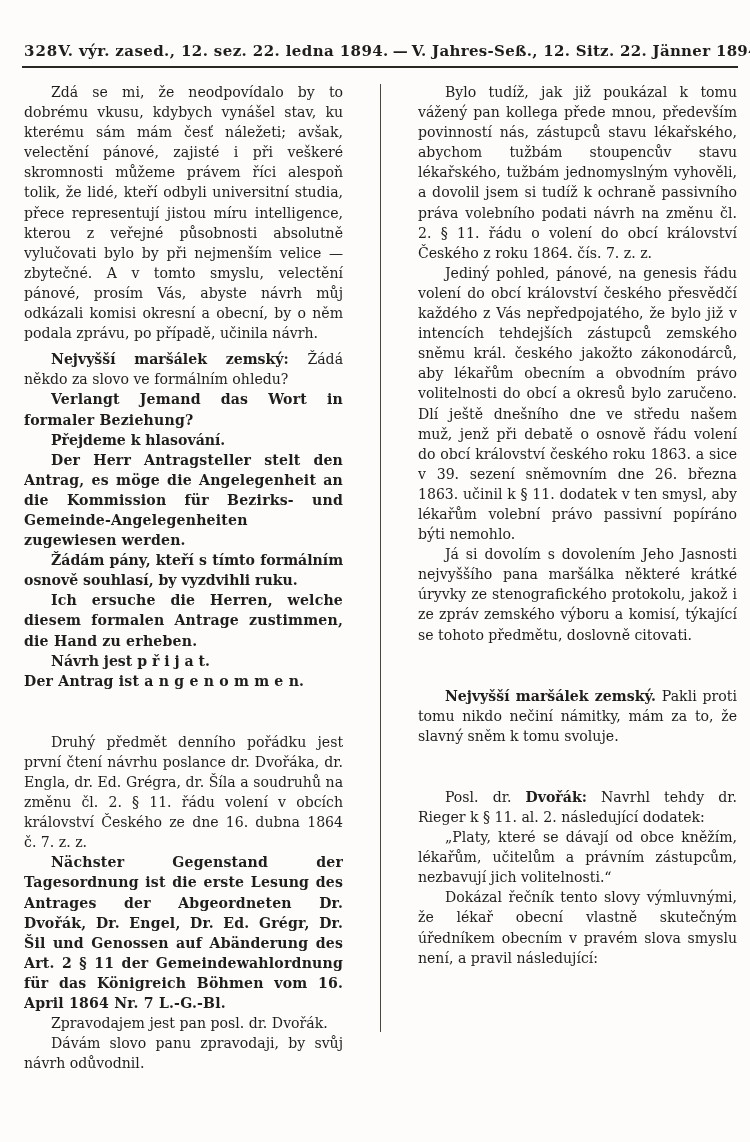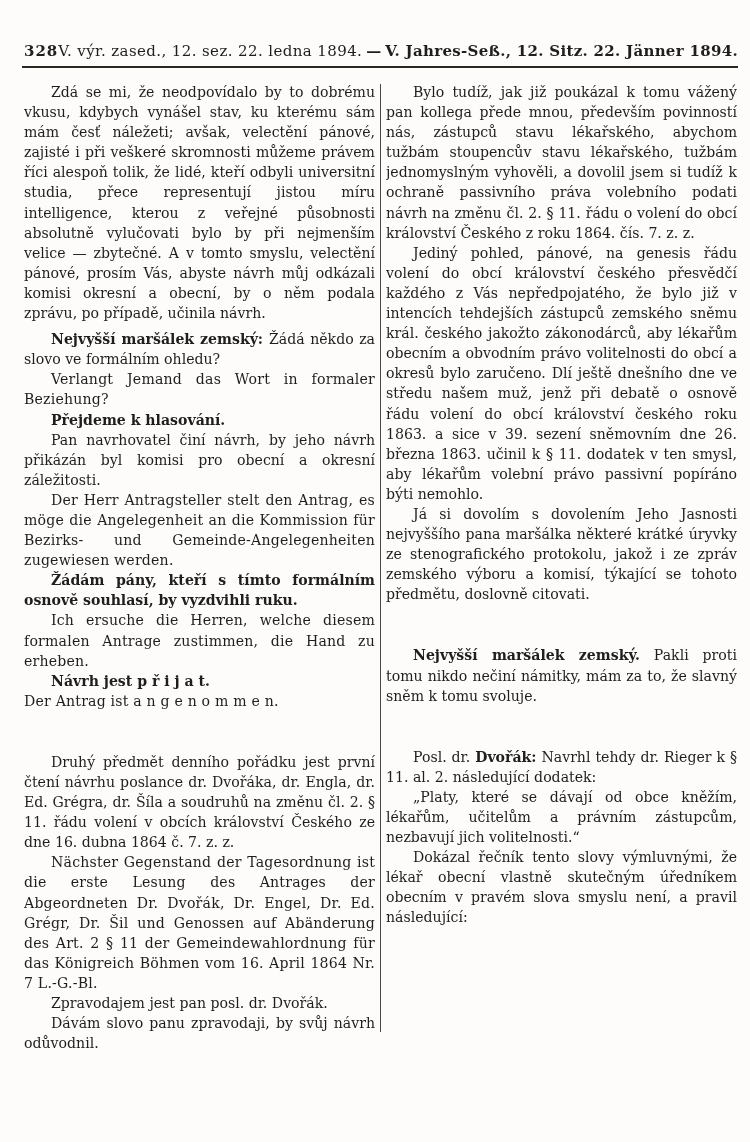--- a/index.html
+++ b/index.html
@@ -17,76 +17,76 @@
   .header {
     position: absolute;
     top: 42px; left: 24px; right: 16px;
     display: flex;
     align-items: flex-start;
     justify-content: space-between;
     font-size: 15px;
     white-space: nowrap;
   }
   .page-number { font-weight: bold; letter-spacing: 1px; }
-  .header-czech { font-weight: normal; letter-spacing: 0.4px; }
+  .header-czech { font-weight: bold; letter-spacing: 0.4px; }
   .header-sep { font-weight: bold; padding: 0 4px; }
   .header-german { font-weight: bold; letter-spacing: 0.3px; }
   .header-rule {
     position: absolute;
     top: 66px; left: 22px; right: 12px;
     border-top: 2px solid #2a2823;
     height: 0;
   }
   
   .columns {
     position: absolute;
     top: 82px; left: 24px; right: 13px; bottom: 55px;
     display: flex;
+    gap: 32px;
   }
   .col {
     width: 351px;
     font-size: 14.1px;
     line-height: 20.1px;
     text-align: justify;
     overflow: hidden;
   }
   .divider {
     width: 1px;
     background: #4a4742;
     margin: 2px 5px 55px 5px;
     align-self: stretch;
   }
   
   .para { margin: 0; }
   .para.indent { text-indent: 27px; }
   .para.gap-sm { margin-top: 6px; }
   .para.gap-lg { margin-top: 41px; }
   .bold { font-weight: bold; }
-  .fraktur { font-weight: normal; letter-spacing: 0.2px; }
+  .fraktur { font-weight: bold; letter-spacing: 0.2px; }
 </style>
 </head>
 <body>
 
 <div class="page">
 
   <div class="header">
     <span class="page-number">328</span>
     <span class="header-czech">V. výr. zased., 12. sez. 22. ledna 1894.</span>
     <span class="header-sep">—</span>
     <span class="header-german">V. Jahres-Seß., 12. Sitz. 22. Jänner 1894.</span>
   </div>
   <div class="header-rule"></div>
 
   <div class="columns">
     <div class="col">
         <p class="para indent"><span class="">Zdá se mi, že neodpovídalo by to dobrému vkusu, kdybych vynášel stav, ku kterému sám mám česť náležeti; avšak, velectění pánové, zajisté i při veškeré skromnosti můžeme právem říci alespoň tolik, že lidé, kteří odbyli universitní studia, přece representují jistou míru intelligence, kterou z veřejné působnosti absolutně vylučovati bylo by při nejmenším velice — zbytečné. A v tomto smyslu, velectění pánové, prosím Vás, abyste návrh můj odkázali komisi okresní a obecní, by o něm podala zprávu, po případě, učinila návrh.</span></p>
         <p class="para indent gap-sm"><span class="bold ">Nejvyšší maršálek zemský: </span><span class="">Žádá někdo za slovo ve formálním ohledu?</span></p>
         <p class="para indent"><span class="fraktur">Verlangt Jemand das Wort in formaler Beziehung?</span></p>
         <p class="para indent"><span class="bold ">Přejdeme k hlasování.</span></p>
-        <p class="para indent"><span class="">Pan navrhovatel činí návrh, by jeho návrh přikázán byl komisi pro obecní a okresní záležitosti.</span></p>
         <p class="para indent"><span class="fraktur">Der Herr Antragsteller stelt den Antrag, es möge die Angelegenheit an die Kommission für Bezirks- und Gemeinde-Angelegenheiten zugewiesen werden.</span></p>
         <p class="para indent"><span class="bold ">Žádám pány, kteří s tímto formálním osnově souhlasí, by vyzdvihli ruku.</span></p>
         <p class="para indent"><span class="fraktur">Ich ersuche die Herren, welche diesem formalen Antrage zustimmen, die Hand zu erheben.</span></p>
         <p class="para indent"><span class="bold ">Návrh jest p ř i j a t.</span></p>
         <p class="para"><span class="fraktur">Der Antrag ist a n g e n o m m e n.</span></p>
         <p class="para indent gap-lg"><span class="">Druhý předmět denního pořádku jest první čtení návrhu poslance dr. Dvořáka, dr. Engla, dr. Ed. Grégra, dr. Šíla a soudruhů na změnu čl. 2. § 11. řádu volení v obcích království Českého ze dne 16. dubna 1864 č. 7. z. z.</span></p>
         <p class="para indent"><span class="fraktur">Nächster Gegenstand der Tagesordnung ist die erste Lesung des Antrages der Abgeordneten Dr. Dvořák, Dr. Engel, Dr. Ed. Grégr, Dr. Šil und Genossen auf Abänderung des Art. 2 § 11 der Gemeindewahlordnung für das Königreich Böhmen vom 16. April 1864 Nr. 7 L.-G.-Bl.</span></p>
         <p class="para indent"><span class="">Zpravodajem jest pan posl. dr. Dvořák.</span></p>
         <p class="para indent"><span class="">Dávám slovo panu zpravodaji, by svůj návrh odůvodnil.</span></p>
       </div>

